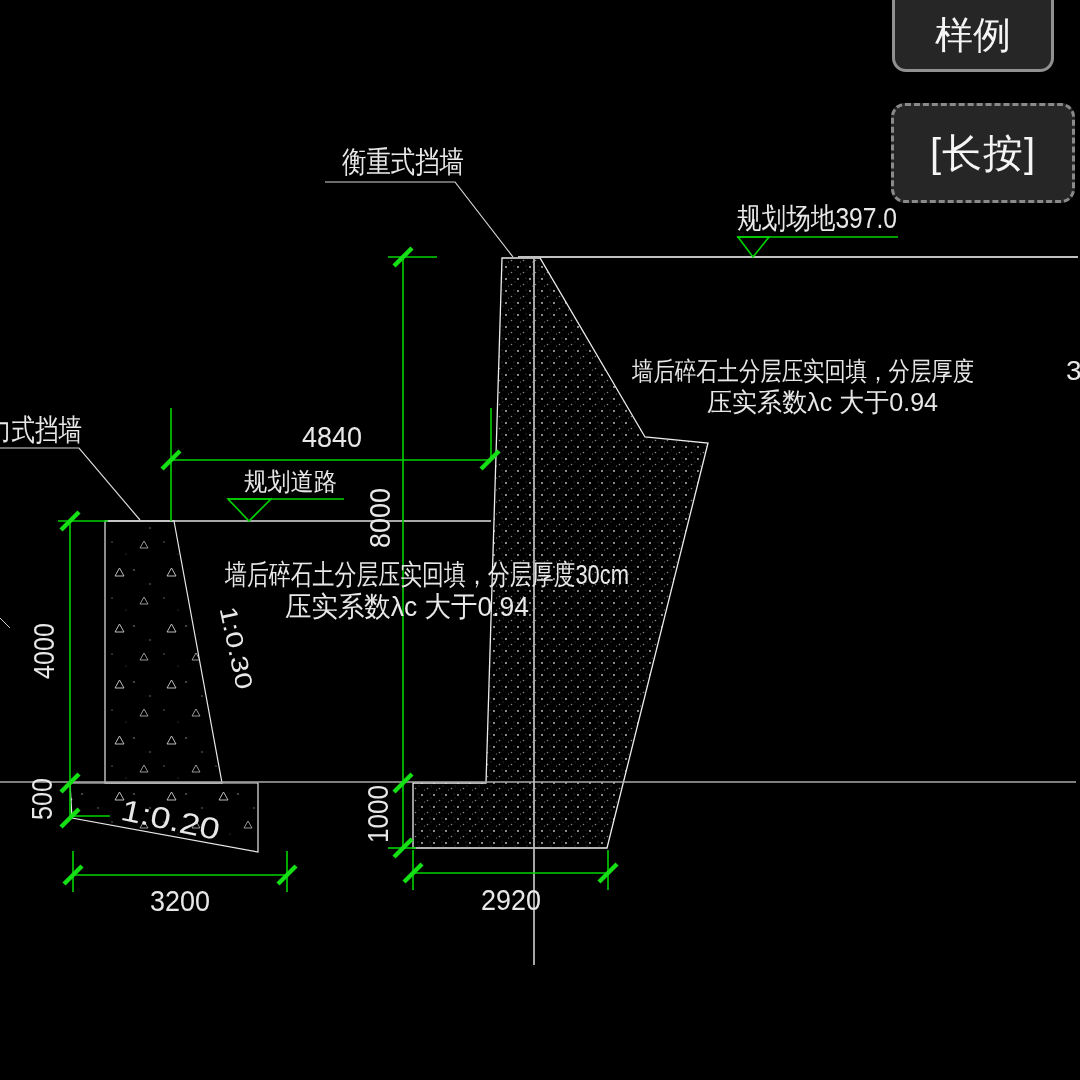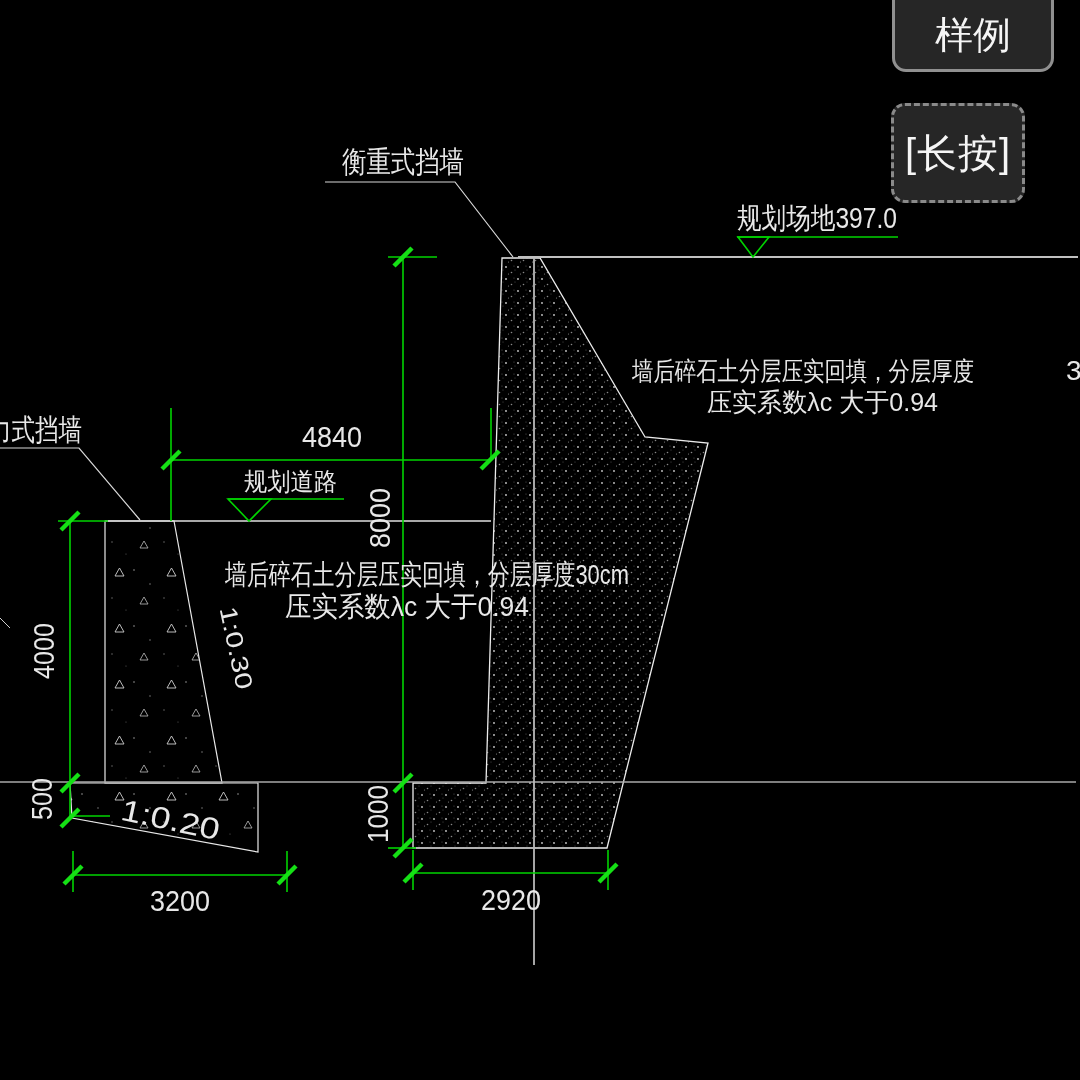--- a/index.html
+++ b/index.html
@@ -5,21 +5,21 @@
   html,body{margin:0;padding:0;background:#000;width:1080px;height:1080px;overflow:hidden;}
   body{font-family:"Liberation Sans", sans-serif;position:relative;}
   .stage{position:absolute;inset:0;width:1080px;height:1080px;}
   svg text{fill:#e8e8e8;font-family:"Liberation Sans", sans-serif;}
   .btn{
     position:absolute;box-sizing:border-box;display:flex;align-items:center;justify-content:center;
     color:#f5f5f5;background:#262626;z-index:5;
   }
   .btn-sample{left:892px;top:-16px;width:162px;height:88px;border:3px solid #909090;border-radius:14px;
     font-size:38px;padding-top:14px;}
-  .btn-longpress{left:891px;top:103px;width:134px;height:100px;border:3px dashed #8a8a8a;border-radius:14px;
+  .btn-longpress{left:891px;top:103px;width:184px;height:100px;border:3px dashed #8a8a8a;border-radius:14px;
     font-size:40px;letter-spacing:1px;}
 </style>
 </head>
 <body>
 
 <div class="stage">
 <svg width="1080" height="1080" viewBox="0 0 1080 1080" xmlns="http://www.w3.org/2000/svg">
   <defs>
     <pattern id="speck" width="12" height="12" patternUnits="userSpaceOnUse">
       <circle cx="2" cy="3" r="0.9" fill="#d8d8d8" opacity="0.95"></circle>

